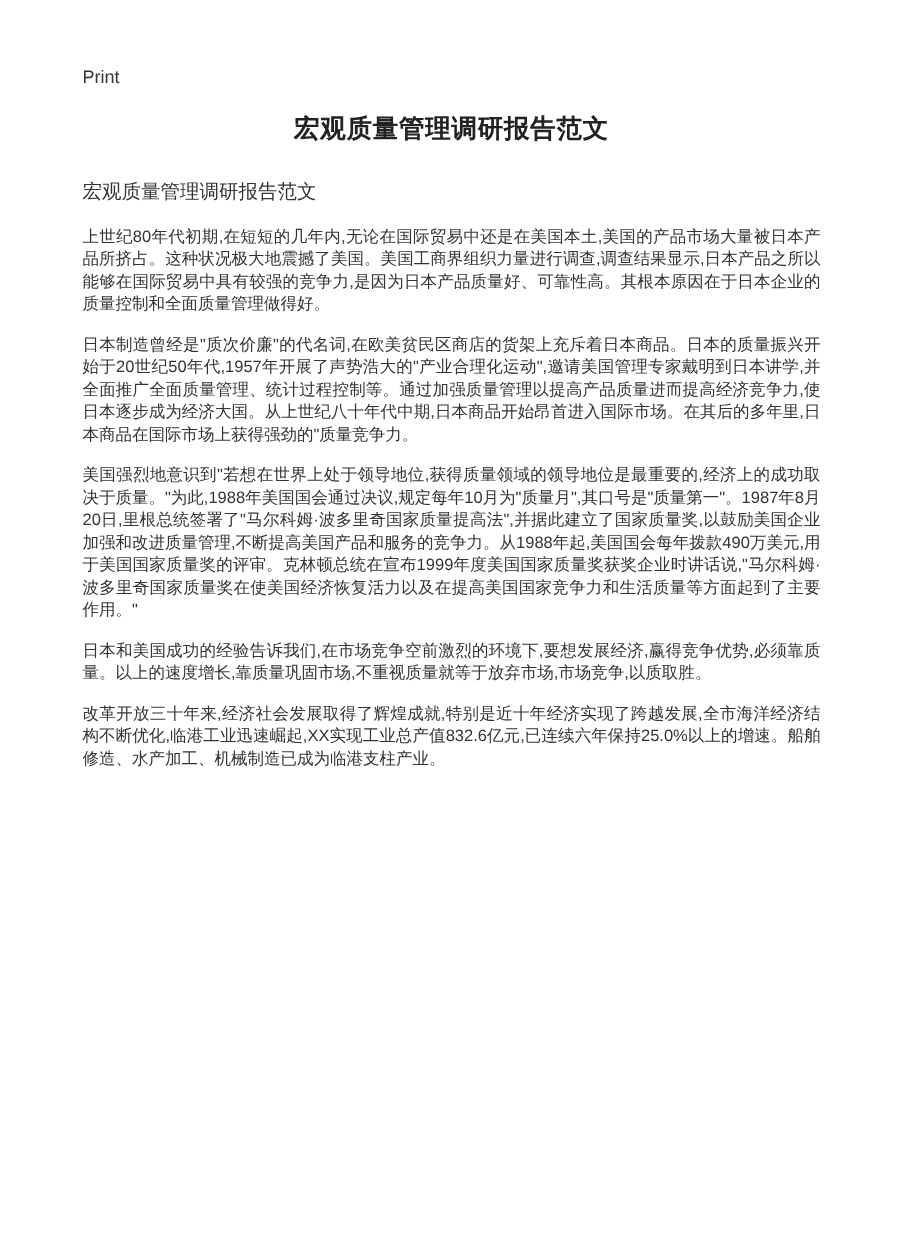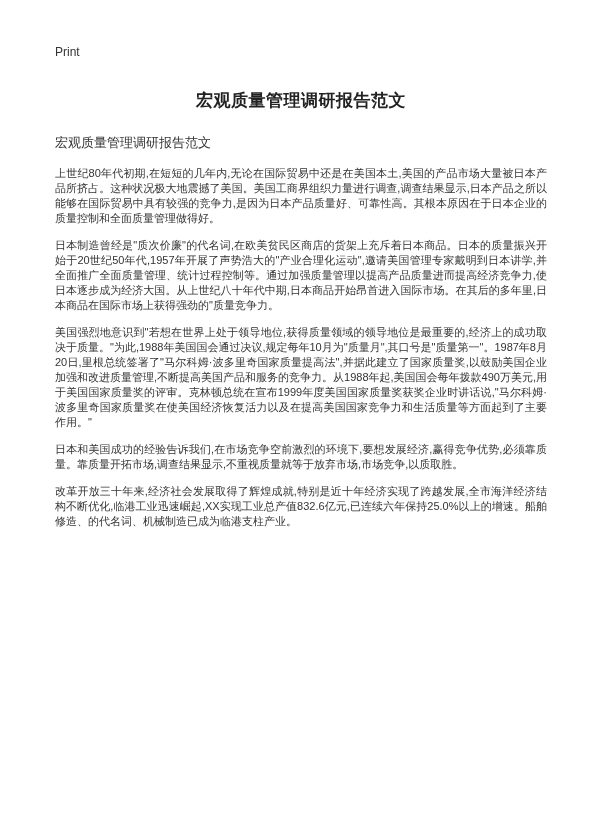--- a/index.html
+++ b/index.html
@@ -17,21 +17,21 @@
     padding: 42px 53px 20px 55px;
     font-family: "Liberation Sans", "DejaVu Sans", sans-serif;
     color: #333333;
     overflow: hidden;
   }
   .print-link {
     font-size: 12px;
     color: #333333;
     cursor: pointer;
     display: inline-block;
-    margin-bottom: 20px;
+    margin-bottom: 6px;
   }
   .doc-title {
     text-align: center;
     font-size: 17px;
     font-weight: bold;
     color: #222222;
     margin: 10px 0 22px 0;
     letter-spacing: 0.5px;
   }
   .doc-subtitle {
@@ -58,18 +58,18 @@
   <h1 class="doc-title">宏观质量管理调研报告范文</h1>
 
   <div class="doc-subtitle">宏观质量管理调研报告范文</div>
 
   <p class="doc-paragraph">上世纪80年代初期,在短短的几年内,无论在国际贸易中还是在美国本土,美国的产品市场大量被日本产品所挤占。这种状况极大地震撼了美国。美国工商界组织力量进行调查,调查结果显示,日本产品之所以能够在国际贸易中具有较强的竞争力,是因为日本产品质量好、可靠性高。其根本原因在于日本企业的质量控制和全面质量管理做得好。</p>
 
   <p class="doc-paragraph">日本制造曾经是"质次价廉"的代名词,在欧美贫民区商店的货架上充斥着日本商品。日本的质量振兴开始于20世纪50年代,1957年开展了声势浩大的"产业合理化运动",邀请美国管理专家戴明到日本讲学,并全面推广全面质量管理、统计过程控制等。通过加强质量管理以提高产品质量进而提高经济竞争力,使日本逐步成为经济大国。从上世纪八十年代中期,日本商品开始昂首进入国际市场。在其后的多年里,日本商品在国际市场上获得强劲的"质量竞争力。</p>
 
   <p class="doc-paragraph">美国强烈地意识到"若想在世界上处于领导地位,获得质量领域的领导地位是最重要的,经济上的成功取决于质量。"为此,1988年美国国会通过决议,规定每年10月为"质量月",其口号是"质量第一"。1987年8月20日,里根总统签署了"马尔科姆·波多里奇国家质量提高法",并据此建立了国家质量奖,以鼓励美国企业加强和改进质量管理,不断提高美国产品和服务的竞争力。从1988年起,美国国会每年拨款490万美元,用于美国国家质量奖的评审。克林顿总统在宣布1999年度美国国家质量奖获奖企业时讲话说,"马尔科姆·波多里奇国家质量奖在使美国经济恢复活力以及在提高美国国家竞争力和生活质量等方面起到了主要作用。"</p>
 
-  <p class="doc-paragraph">日本和美国成功的经验告诉我们,在市场竞争空前激烈的环境下,要想发展经济,赢得竞争优势,必须靠质量。靠质量开拓市场,调查结果显示,不重视质量就等于放弃市场,市场竞争,以质取胜。</p>
+  <p class="doc-paragraph">日本和美国成功的经验告诉我们,在市场竞争空前激烈的环境下,要想发展经济,赢得竞争优势,必须靠质量。以上的速度增长,靠质量巩固市场,不重视质量就等于放弃市场,市场竞争,以质取胜。</p>
 
-  <p class="doc-paragraph">改革开放三十年来,经济社会发展取得了辉煌成就,特别是近十年经济实现了跨越发展,全市海洋经济结构不断优化,临港工业迅速崛起,XX实现工业总产值832.6亿元,已连续六年保持25.0%以上的增速。船舶修造、的代名词、机械制造已成为临港支柱产业。</p>
+  <p class="doc-paragraph">改革开放三十年来,经济社会发展取得了辉煌成就,特别是近十年经济实现了跨越发展,全市海洋经济结构不断优化,临港工业迅速崛起,XX实现工业总产值832.6亿元,已连续六年保持25.0%以上的增速。船舶修造、水产加工、机械制造已成为临港支柱产业。</p>
 
 
 </div>
 
 </body></html>

